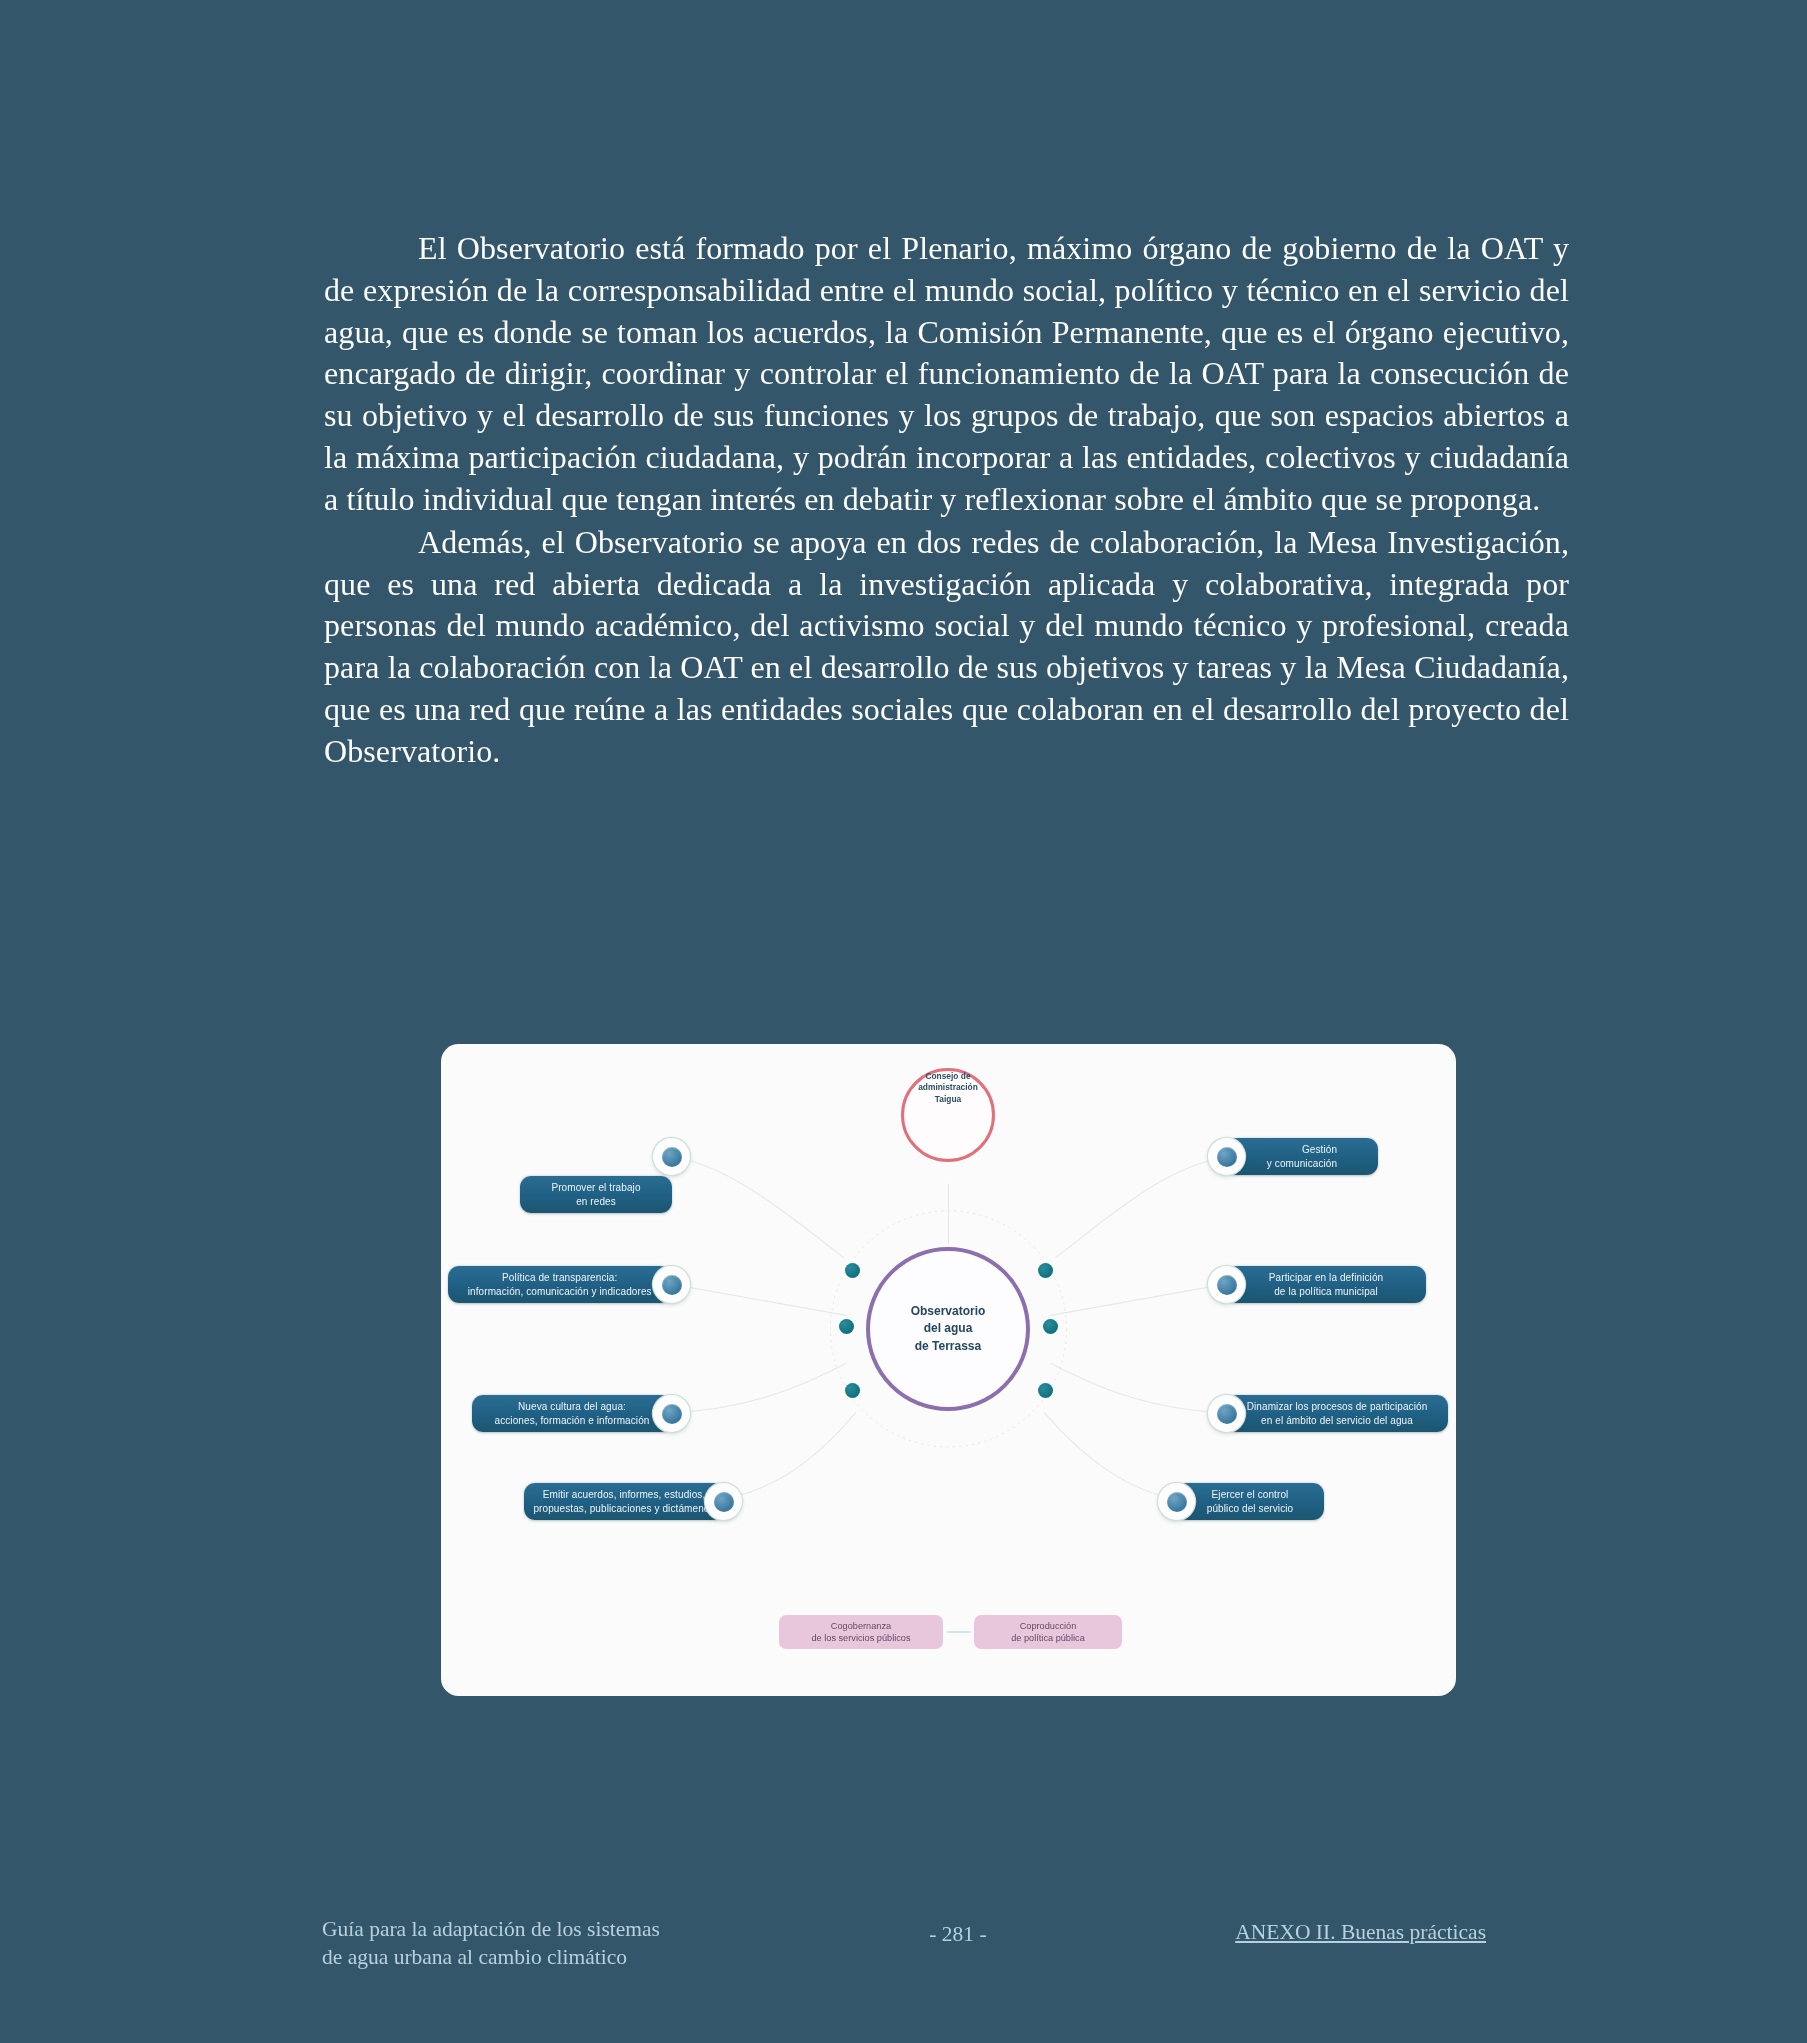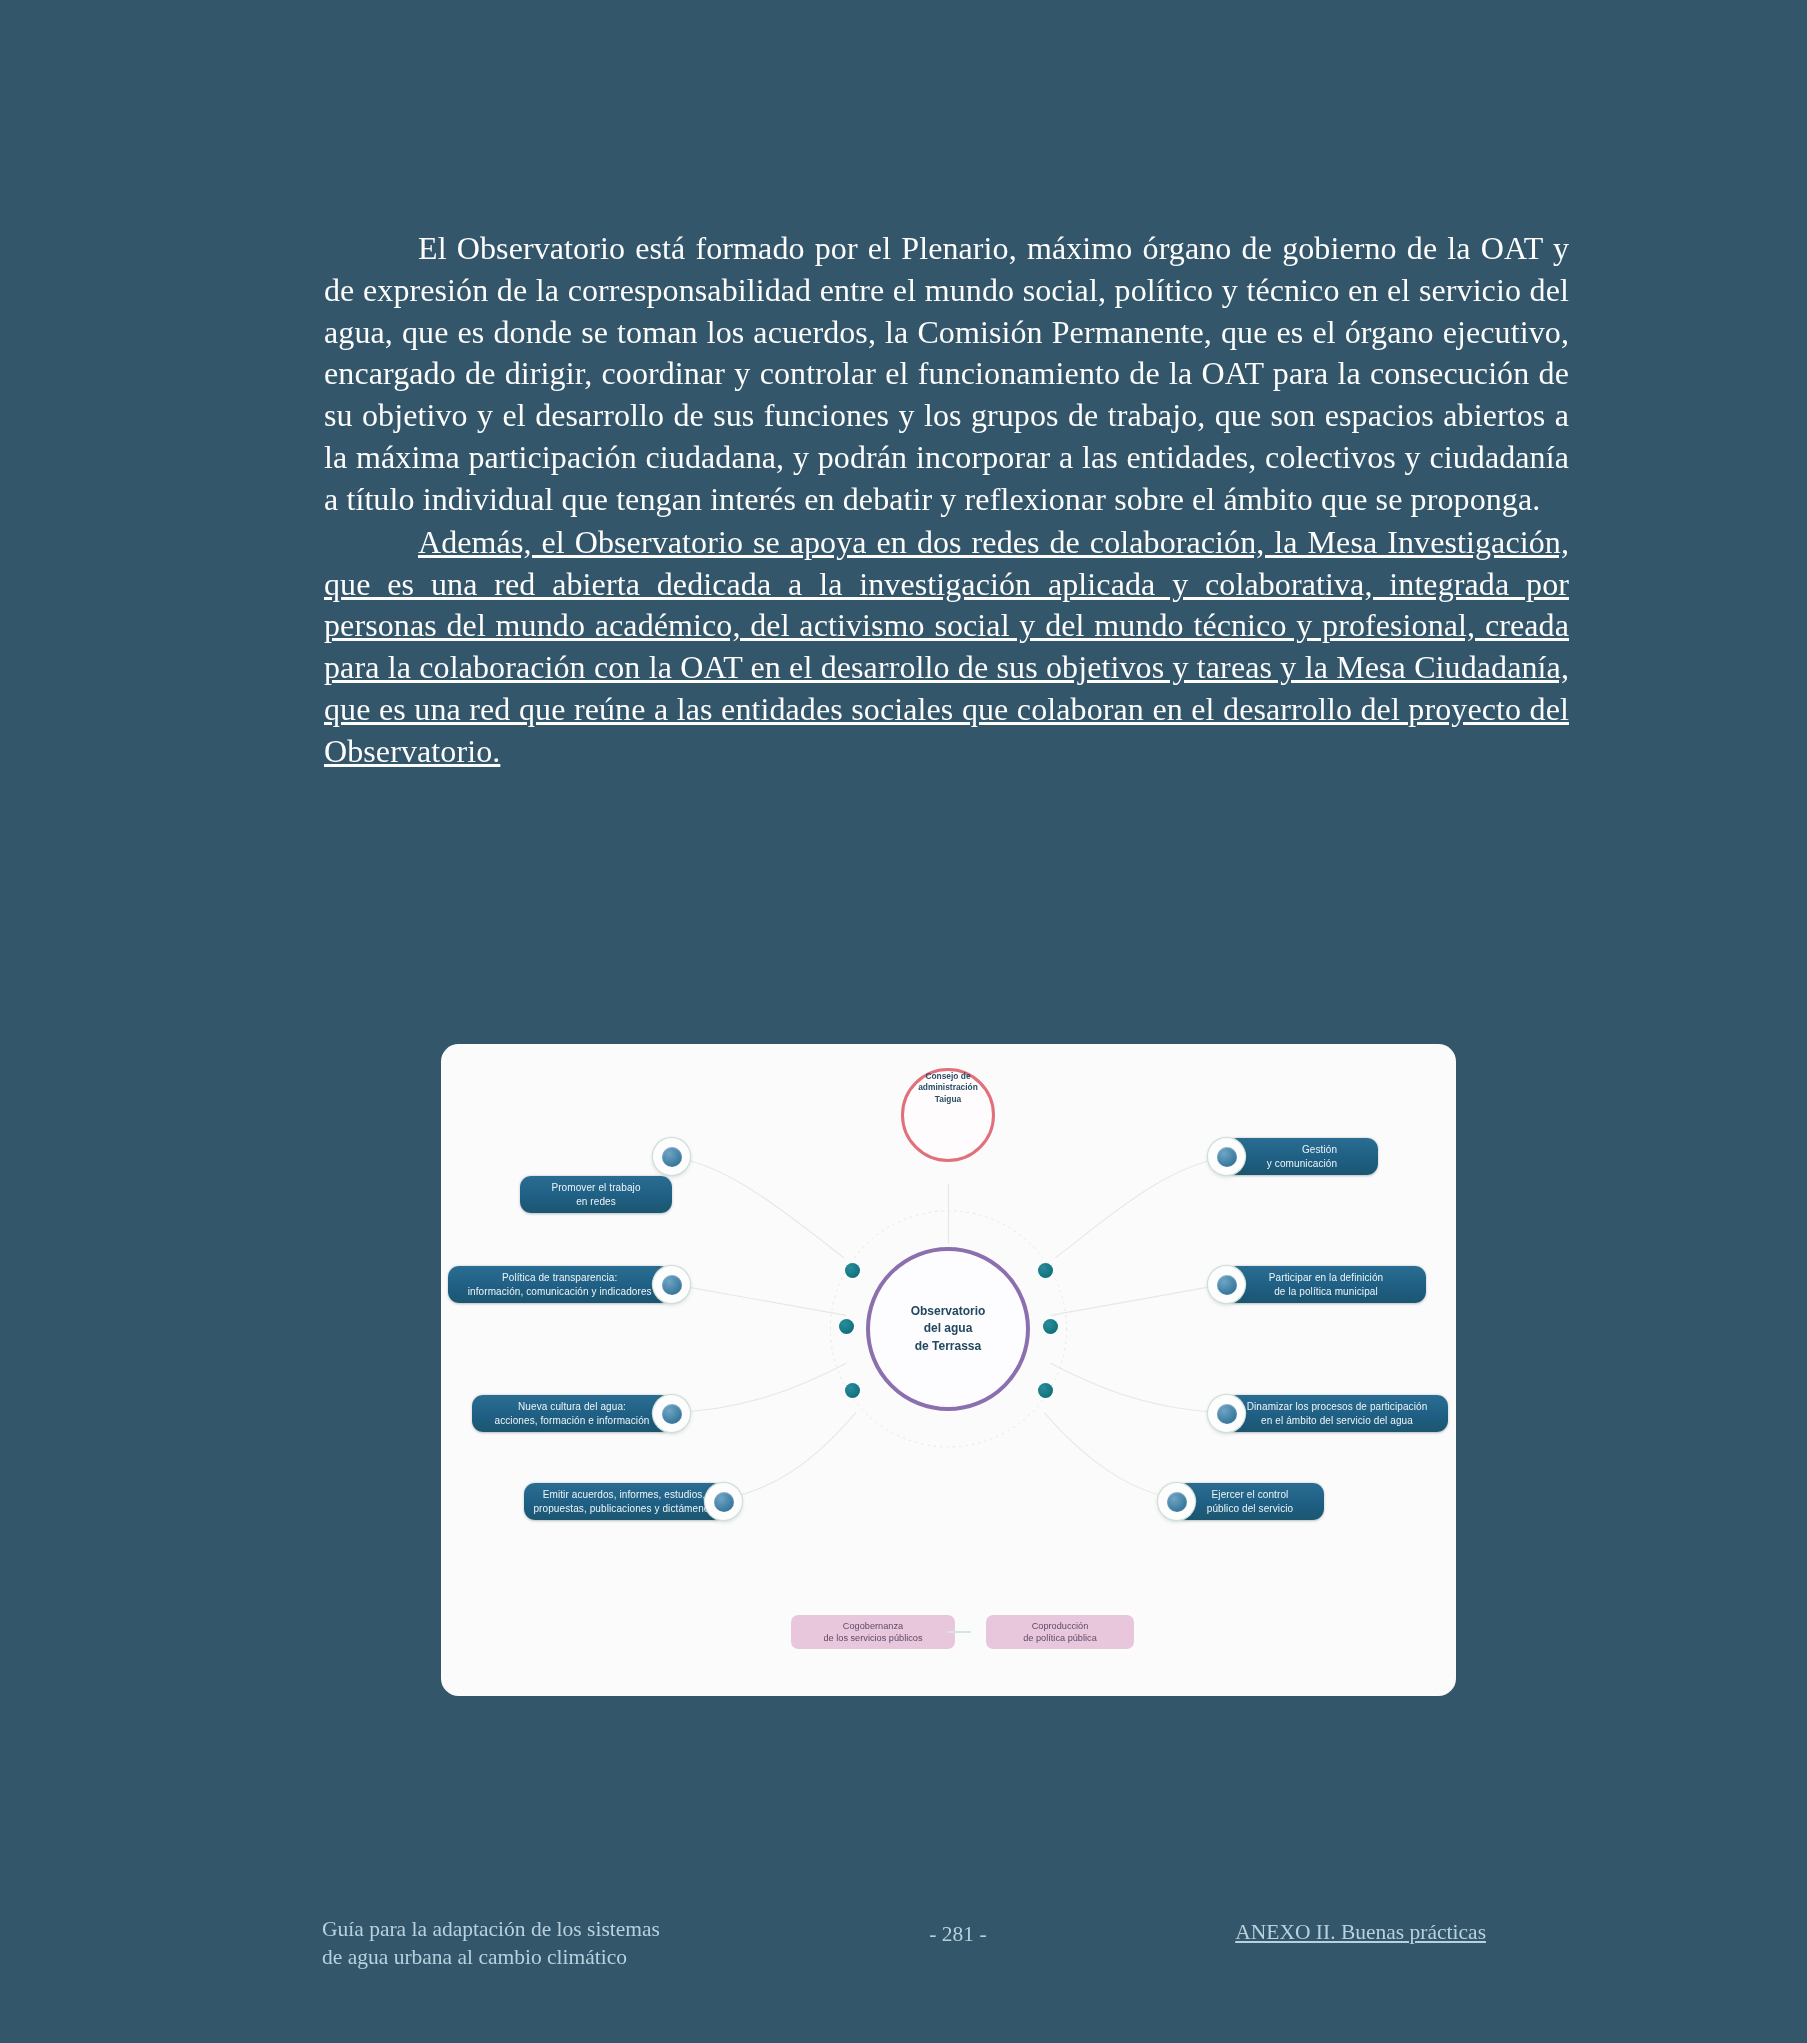--- a/index.html
+++ b/index.html
@@ -36,21 +36,21 @@
   .para {
     font-size: 32px;
     line-height: 1.305;
     text-align: justify;
     text-justify: inter-word;
     letter-spacing: 0.1px;
     color: #fdfdfd;
     text-indent: 94px;
     margin-bottom: 0px;
   }
-  .para + .para { margin-top: 1.6px; text-decoration: underline; }
+  .para + .para { margin-top: 1.6px; }
 
   
   .figure-card {
     position: absolute;
     left: 441px;
     top: 1044px;
     width: 1015px;
     height: 652px;
     background: #fbfbfb;
     border-radius: 17.6px;
@@ -164,21 +164,20 @@
     color: #5f4a66;
     font-family: "Liberation Sans", "DejaVu Sans", sans-serif;
     font-size: 9.2px;
     line-height: 1.35;
     text-align: center;
     display: flex;
     align-items: center;
     justify-content: center;
     padding: 3.2px 6.4px;
     filter: blur(0.3px);
-    margin-left: 12px;
   }
   .pink-connector {
     position: absolute;
     height: 2.4px;
     background: #cfe6e9;
     border-radius: 1.6px;
   }
 
   
   .footer {

